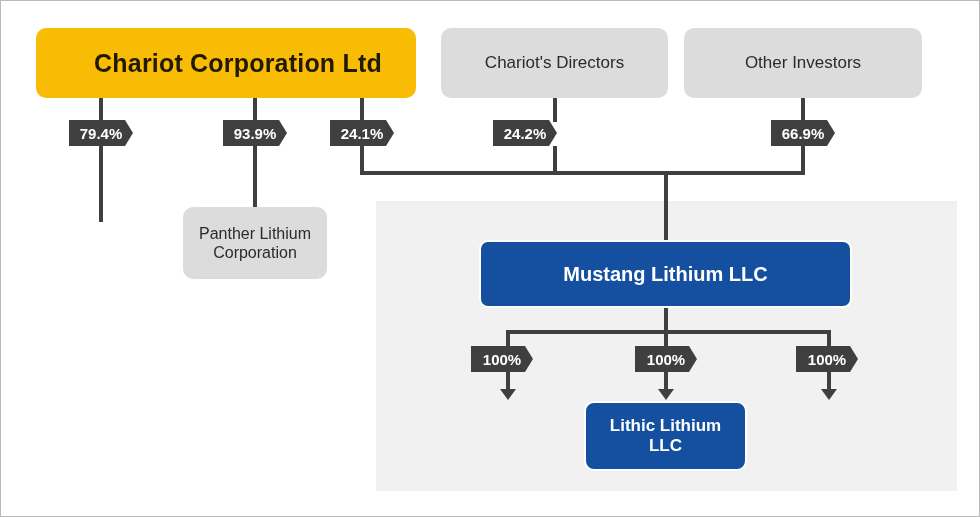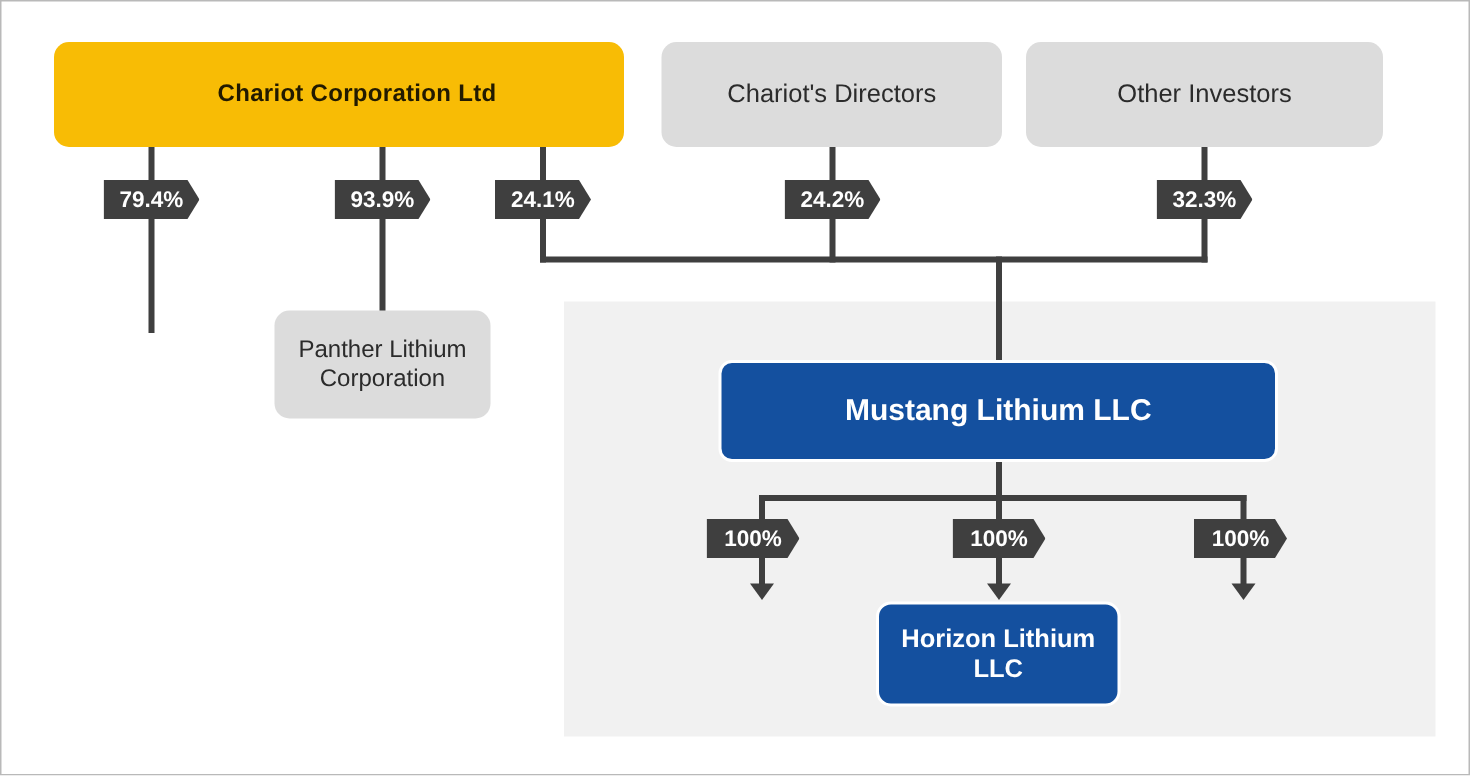--- a/index.html
+++ b/index.html
@@ -18,21 +18,21 @@
     text-align:center;
     border-radius:10px;
     box-sizing:border-box;
     line-height:1.2;
     z-index:4;
   }
   .node.parent-yellow{
     background:#F8BC05;
     color:#221a00;
     font-weight:bold;
-    font-size:16px;
+    font-size:25px;
     letter-spacing:.2px;
     padding-left:24px;
   }
   .node.grey{
     background:#DCDCDC;
     color:#2b2b2b;
     font-weight:normal;
     font-size:17px;
   }
   .node.grey-sub{
@@ -111,22 +111,22 @@
 
   <div class="line vline" style="left:98px;top:97px;width:4px;height:24px;"></div>
   <div class="line vline" style="left:252px;top:97px;width:4px;height:24px;"></div>
   <div class="line vline" style="left:359px;top:97px;width:4px;height:24px;"></div>
   <div class="line vline" style="left:552px;top:97px;width:4px;height:24px;"></div>
   <div class="line vline" style="left:800px;top:97px;width:4px;height:24px;"></div>
 
   <div class="badge" style="left:68px;top:119px;width:64px;">79.4%</div>
   <div class="badge" style="left:222px;top:119px;width:64px;">93.9%</div>
   <div class="badge" style="left:329px;top:119px;width:64px;">24.1%</div>
-  <div class="badge" style="left:522px;top:119px;width:64px;">24.2%</div>
-  <div class="badge" style="left:770px;top:119px;width:64px;">32.3%</div>
+  <div class="badge" style="left:492px;top:119px;width:64px;">24.2%</div>
+  <div class="badge" style="left:770px;top:119px;width:64px;">66.9%</div>
 
   <div class="line vline" style="left:98px;top:145px;width:4px;height:76px;"></div>
   <div class="line vline" style="left:252px;top:145px;width:4px;height:62px;"></div>
 
 
   <div class="node grey-sub" style="left:182px;top:206px;width:144px;height:72px;padding:0 4px;">Panther Lithium Corporation</div>
 
   <div class="line vline" style="left:359px;top:145px;width:4px;height:29px;"></div>
   <div class="line vline" style="left:552px;top:145px;width:4px;height:29px;"></div>
   <div class="line vline" style="left:800px;top:145px;width:4px;height:29px;"></div>
@@ -151,16 +151,16 @@
 
   <div class="line vline" style="left:505px;top:371px;width:4px;height:18px;"></div>
   <div class="line vline" style="left:663px;top:371px;width:4px;height:18px;"></div>
   <div class="line vline" style="left:826px;top:371px;width:4px;height:18px;"></div>
 
   <div class="arrow" style="left:499px;top:388px;"></div>
   <div class="arrow" style="left:657px;top:388px;"></div>
   <div class="arrow" style="left:820px;top:388px;"></div>
 
 
-  <div class="node blue" style="left:583px;top:400px;width:163px;height:70px;padding:0 10px;">Horizon Lithium LLC</div>
+  <div class="node blue" style="left:583px;top:400px;width:163px;height:70px;padding:0 10px;">Lithic Lithium LLC</div>
 
 
 </div>
 
 </body></html>

